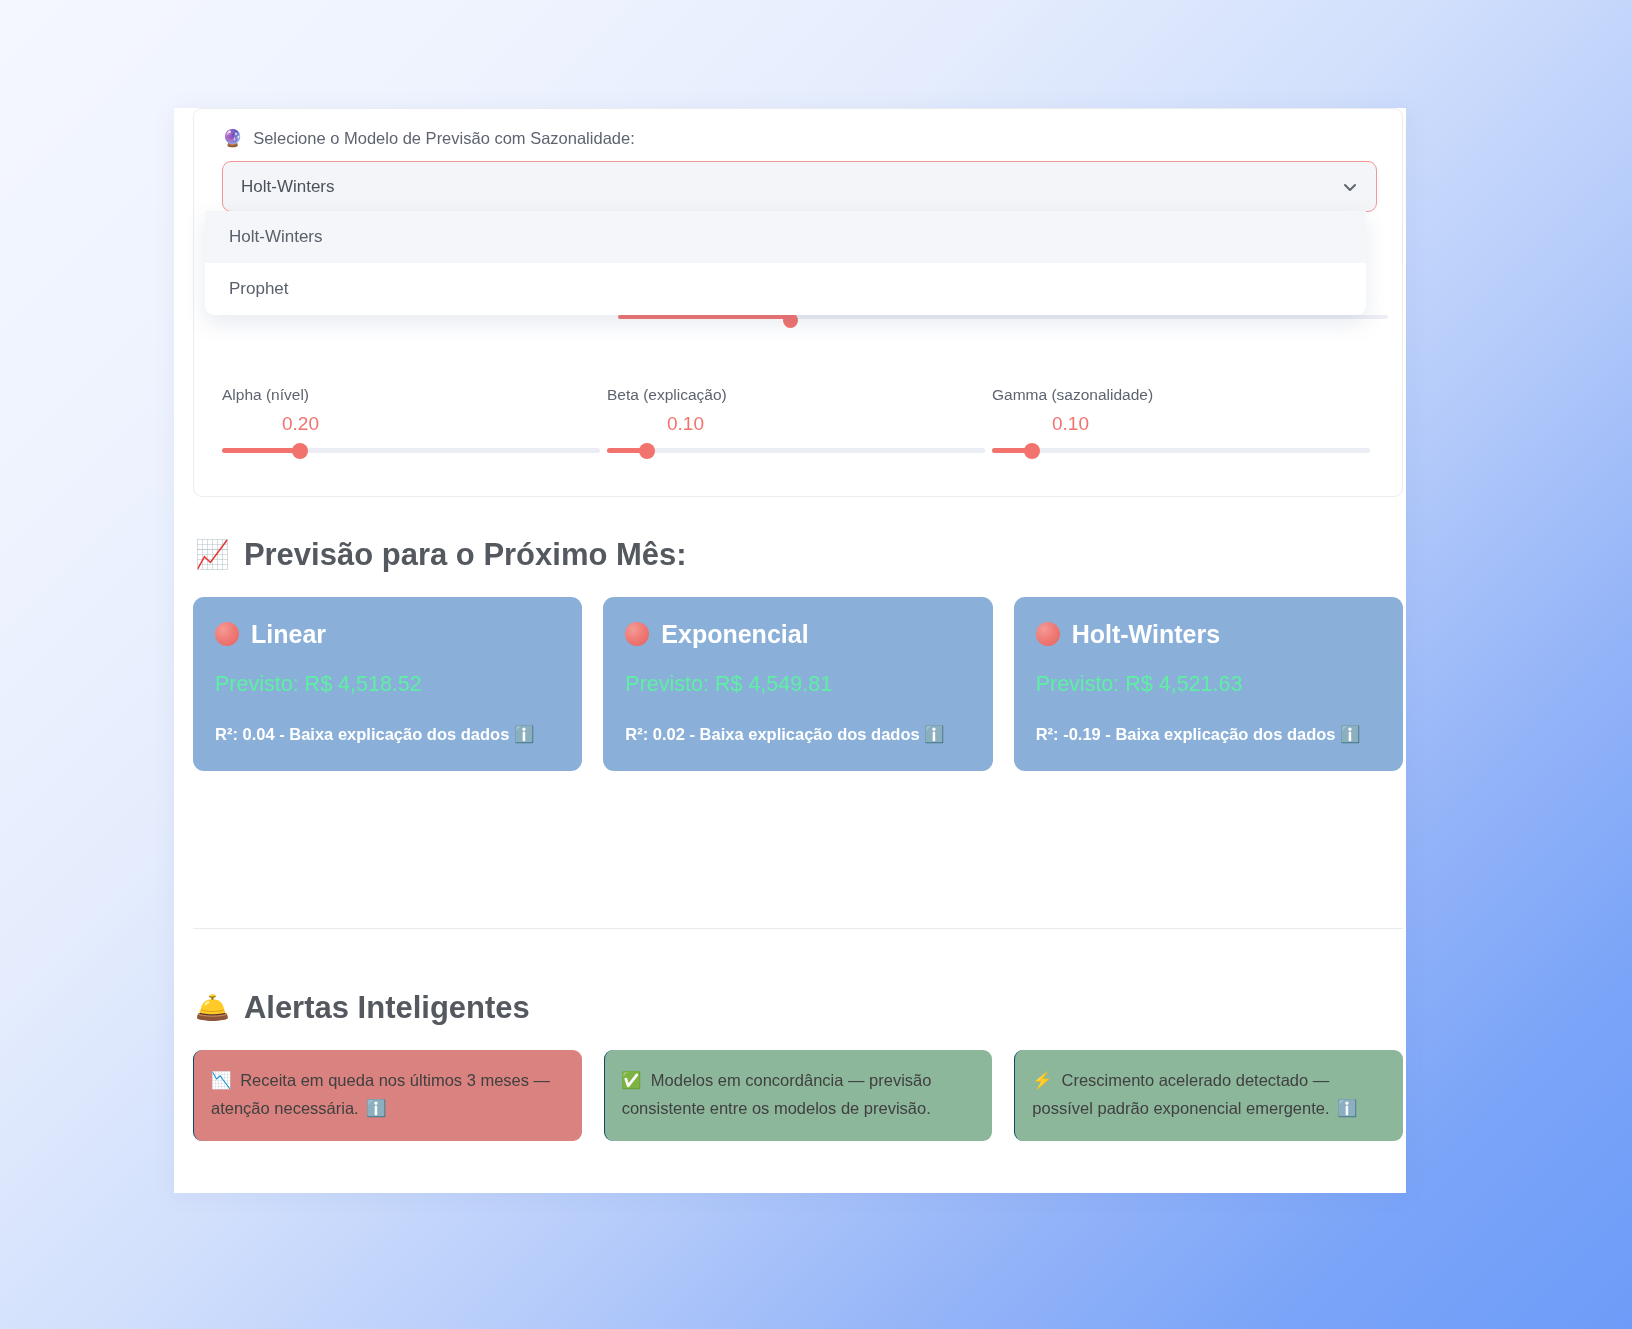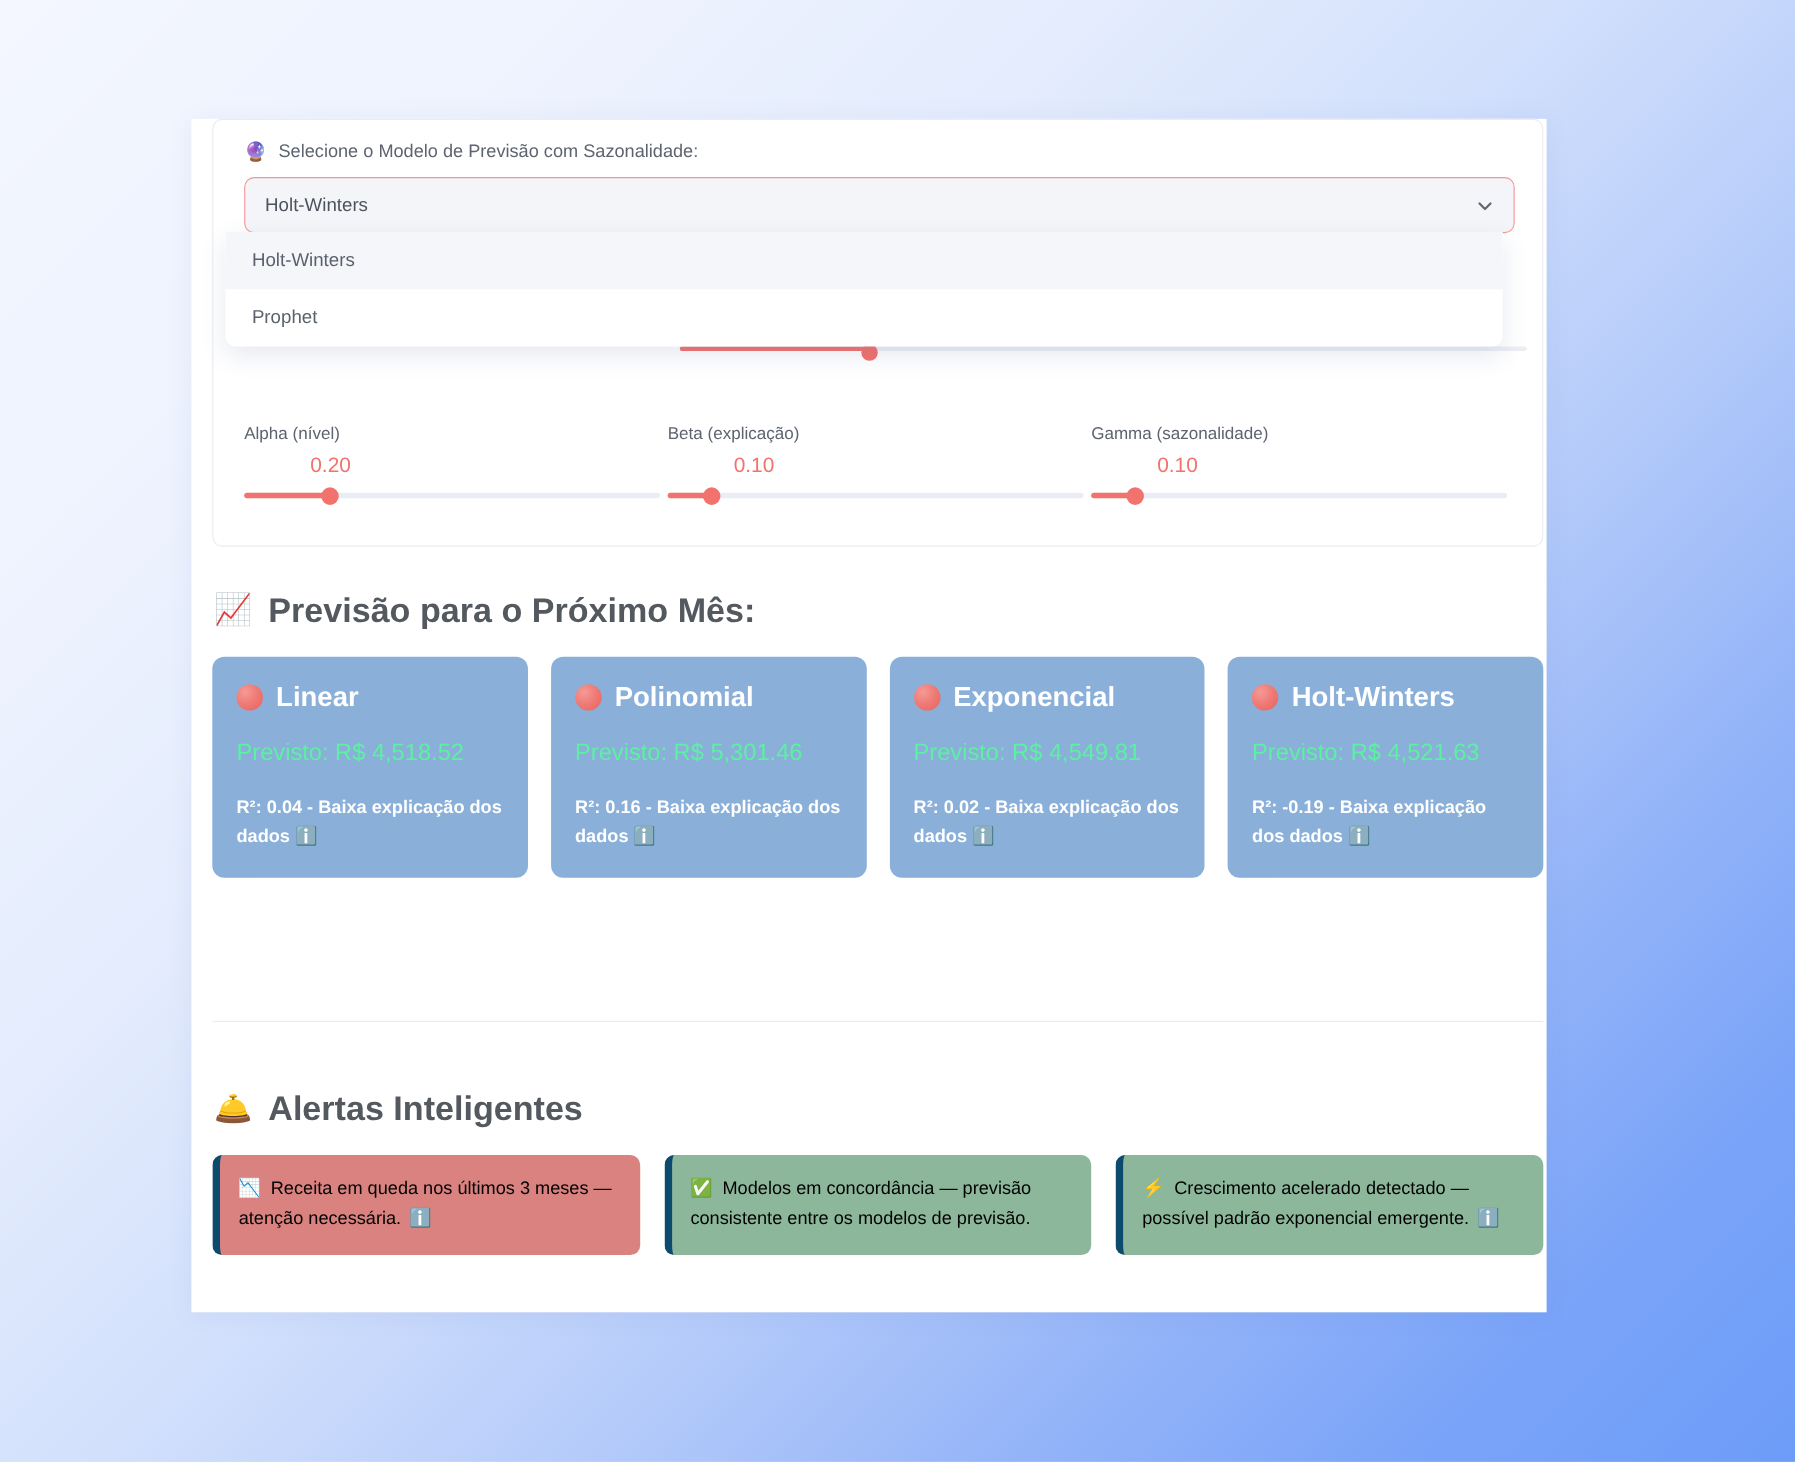--- a/index.html
+++ b/index.html
@@ -259,24 +259,24 @@
     left: 10px;
     top: 942px;
     width: 1210px;
     display: flex;
     gap: 22px;
     align-items: flex-start;
   }
   .a-card {
     flex: 1;
     border-radius: 9px;
-    border-left: 7px solid #0c4a6e;
+    border-left: 1px solid #0c4a6e;
     padding: 16px 20px 18px 17px;
     font-size: 16.5px;
-    color: #000000;
+    color: #404040;
     line-height: 1.72;
   }
   .a-card.danger  { background: #d9827f; }
   .a-card.success { background: #8cb79b; }
   .a-card .a-emoji { margin-right: 4px; }
   .a-card .info { margin-left: 3px; }
 </style>
 </head>
 <body>
 
@@ -352,31 +352,20 @@
         <span class="f-dot"></span>
         <span>Linear</span>
       </div>
       <div class="f-value">Previsto: R$ 4,518.52</div>
       <div class="f-r2">
         <span>R²: 0.04 - Baixa explicação dos dados</span>
         <span class="info">ℹ️</span>
       </div>
     </div>
 
-    <div class="f-card">
-      <div class="f-head">
-        <span class="f-dot"></span>
-        <span>Polinomial</span>
-      </div>
-      <div class="f-value">Previsto: R$ 5,301.46</div>
-      <div class="f-r2">
-        <span>R²: 0.16 - Baixa explicação dos dados</span>
-        <span class="info">ℹ️</span>
-      </div>
-    </div>
 
     <div class="f-card">
       <div class="f-head">
         <span class="f-dot"></span>
         <span>Exponencial</span>
       </div>
       <div class="f-value">Previsto: R$ 4,549.81</div>
       <div class="f-r2">
         <span>R²: 0.02 - Baixa explicação dos dados</span>
         <span class="info">ℹ️</span>

